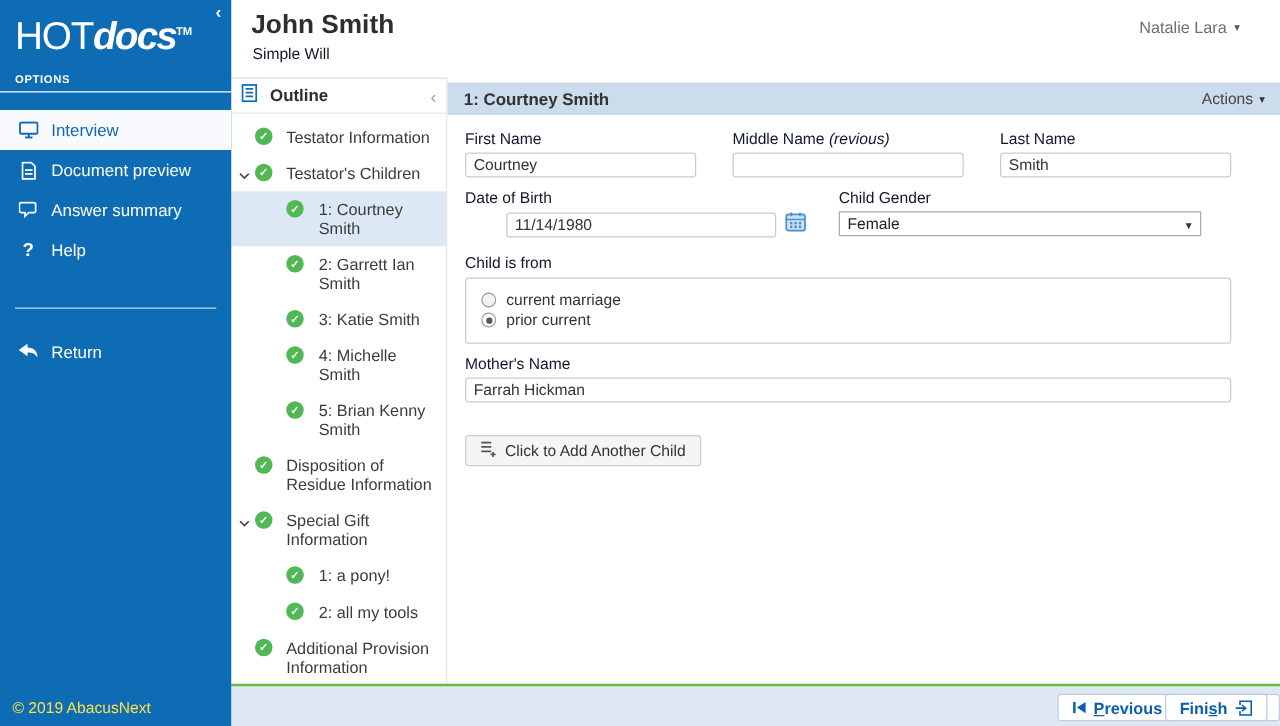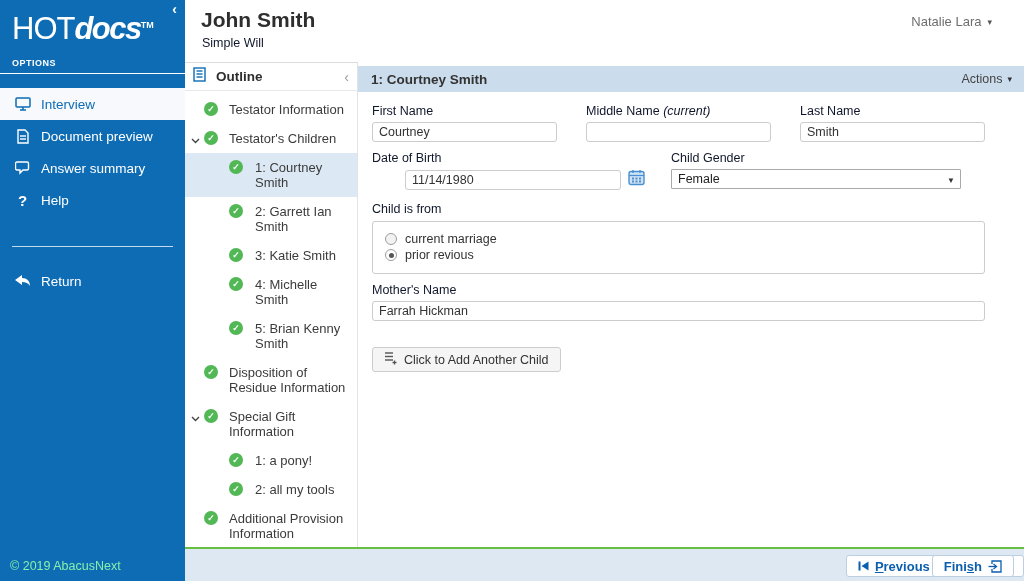--- a/index.html
+++ b/index.html
@@ -18,21 +18,21 @@
   .options-label { font-variant:small-caps; text-transform:lowercase; font-weight:bold; font-size:13px; letter-spacing:.5px; padding:6px 12px 4px 12px; }
   .options-rule { border-bottom:1px solid #ffffff; margin:0 0 0 0; }
   .nav { margin-top:14px; }
   .nav-item { display:flex; align-items:center; gap:10px; padding:8px 12px 8px 14px; font-size:13.5px; cursor:pointer; color:#fff; }
   .nav-item.active { background:#f7f9fc; color:#0d6cb4; }
   .nav-item .nicon { width:17px; height:16px; display:inline-flex; align-items:center; justify-content:center; flex:0 0 17px; }
   .nav-item.active .nicon svg { stroke:#0d6cb4; }
   .nav-item .nicon svg { stroke:#fff; }
   .nav-item .qmark { font-weight:bold; font-size:15px; }
   .nav-divider { border-top:1px solid rgba(255,255,255,.75); margin:30px 12px 18px 12px; }
-  .copyright { position:absolute; left:10px; bottom:8px; font-size:12.5px; color:#86efac; }
+  .copyright { position:absolute; left:10px; bottom:8px; font-size:12.5px; color:#fde047; }
 
   
   .main-header { position:absolute; left:185px; top:0; width:839px; height:62px; background:#fff; }
   .doc-title { position:absolute; left:16px; top:8px; font-size:21px; font-weight:bold; color:#2e2e2e; }
   .doc-subtitle { position:absolute; left:17px; top:36px; font-size:12.5px; color:#0f172a; }
   .user-menu { position:absolute; right:32px; top:14px; font-size:13px; color:#6e6e6e; cursor:pointer; display:flex; align-items:center; gap:6px; }
   .user-menu .caret { font-size:9px; color:#555; }
 
   
   .outline { position:absolute; left:185px; top:62px; width:173px; height:557px; background:#fff; border-top:1px solid #dcdcdc; border-right:1px solid #e3e3e3; overflow:hidden; }
@@ -238,21 +238,21 @@
     </div>
 
     <div class="content-body">
       
       <div class="row3">
         <div>
           <div class="flabel">First Name</div>
           <input class="tinput" type="text" value="Courtney" style="">
         </div>
         <div>
-          <div class="flabel"><span>Middle Name</span> <span class="optnote">(current)</span></div>
+          <div class="flabel"><span>Middle Name</span> <span class="optnote">(revious)</span></div>
           <input class="tinput" type="text" value="" style="">
         </div>
         <div>
           <div class="flabel">Last Name</div>
           <input class="tinput" type="text" value="Smith" style="">
         </div>
       </div>
 
       
       <div class="rowdg">
@@ -287,21 +287,21 @@
 
       
       <div class="flabel" style="margin-bottom:5px;">Child is from</div>
       <div class="group-box">
         <div class="radio-row">
           <span class="radio"></span>
           <span>current marriage</span>
         </div>
         <div class="radio-row">
           <span class="radio on"></span>
-          <span>prior revious</span>
+          <span>prior current</span>
         </div>
       </div>
 
       
       <div class="mname-group">
         <div class="flabel">Mother's Name</div>
         <input class="tinput" type="text" value="Farrah Hickman" style="">
       </div>
 
       

